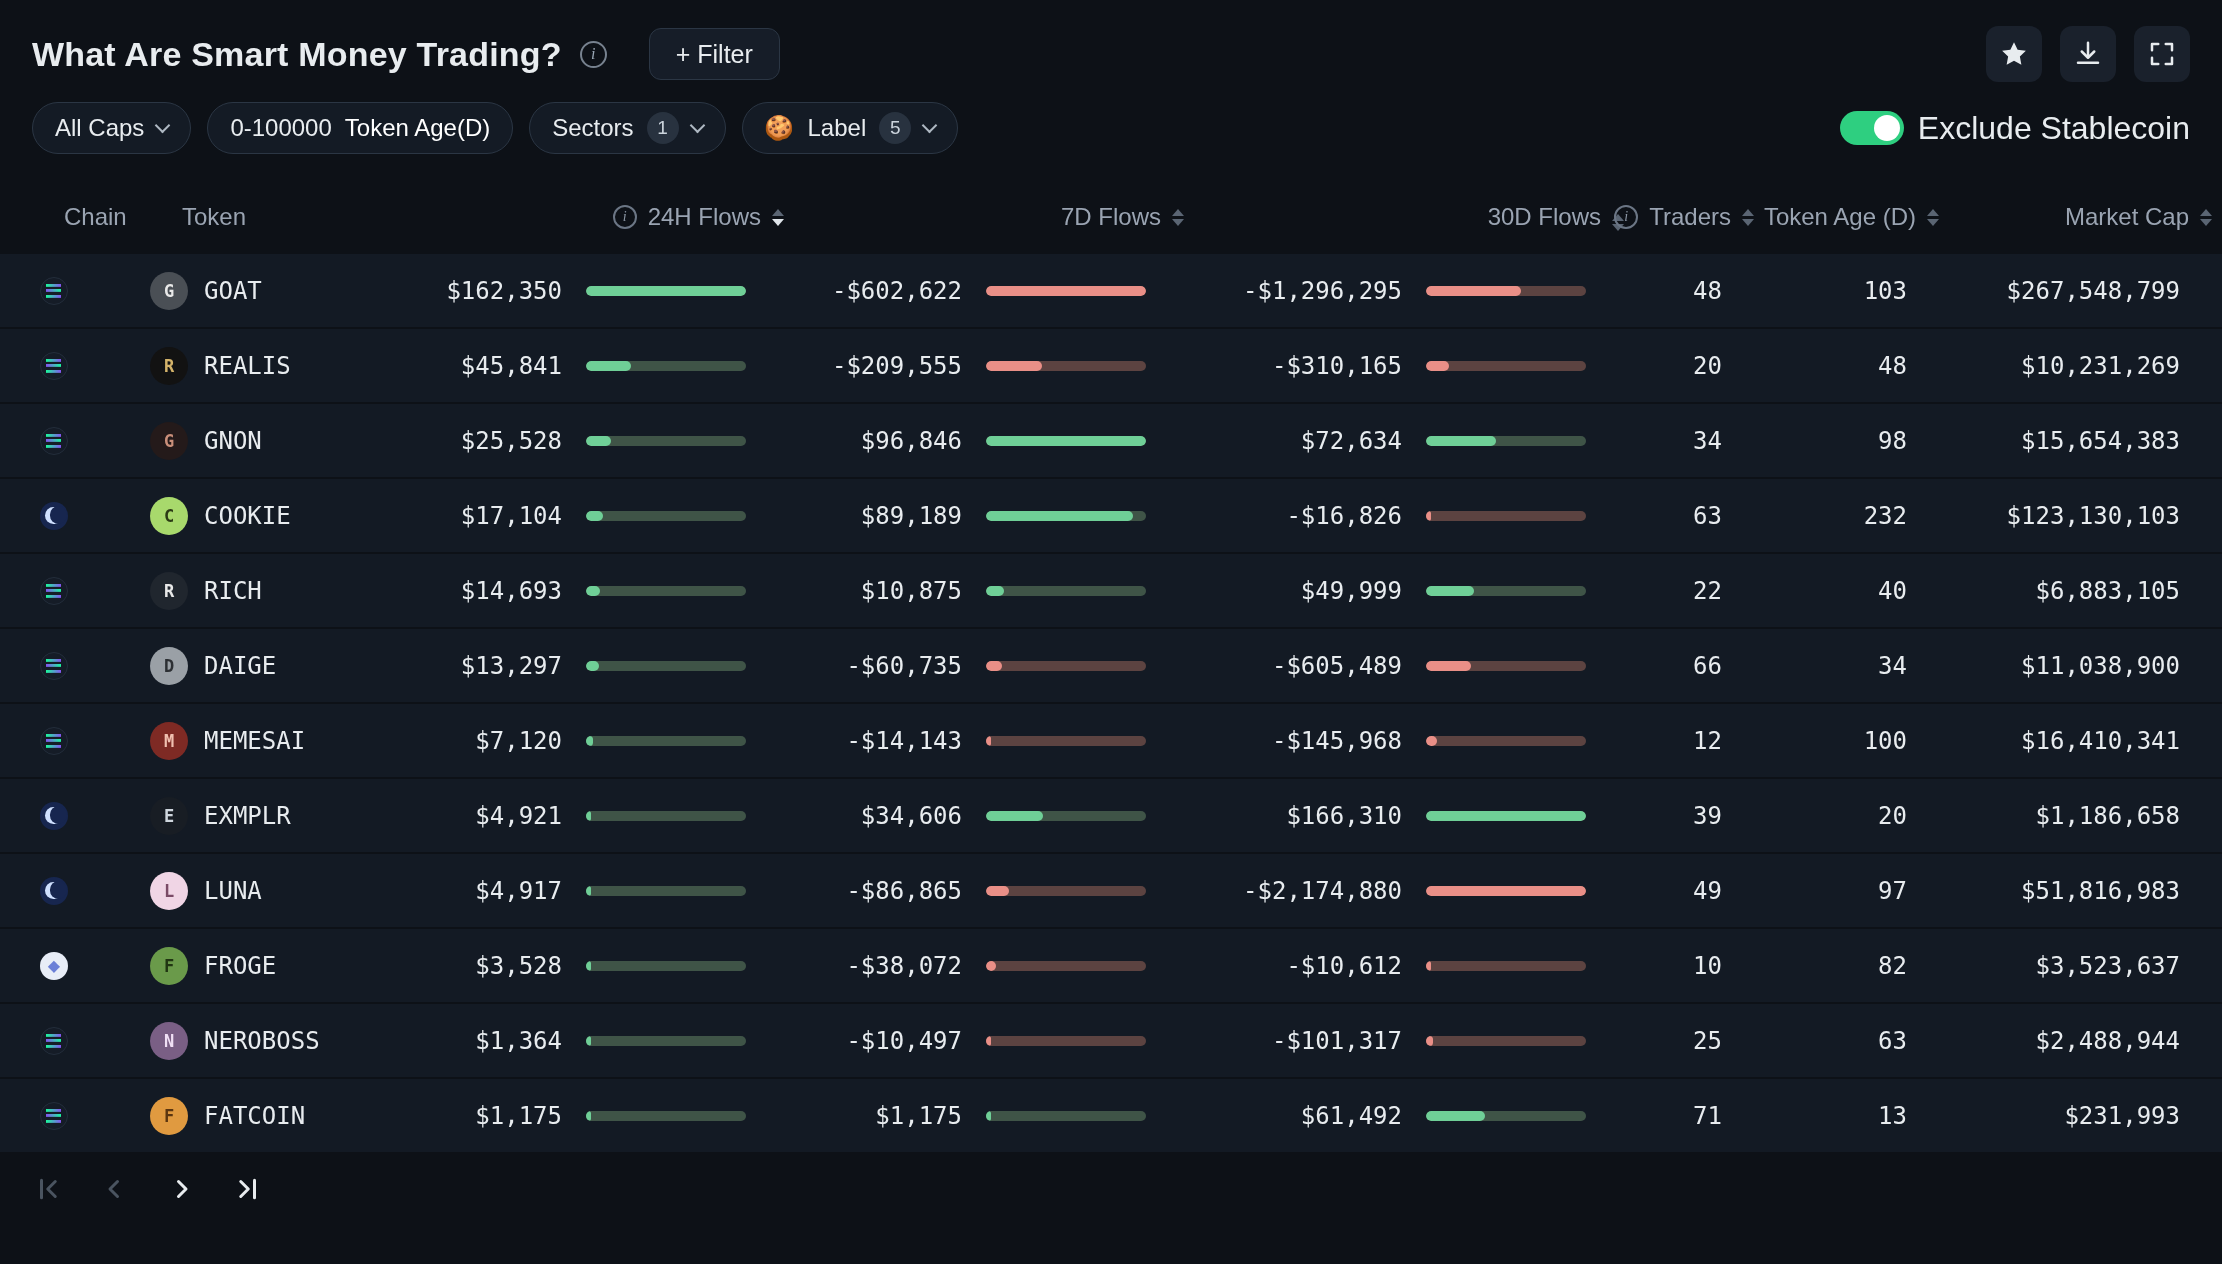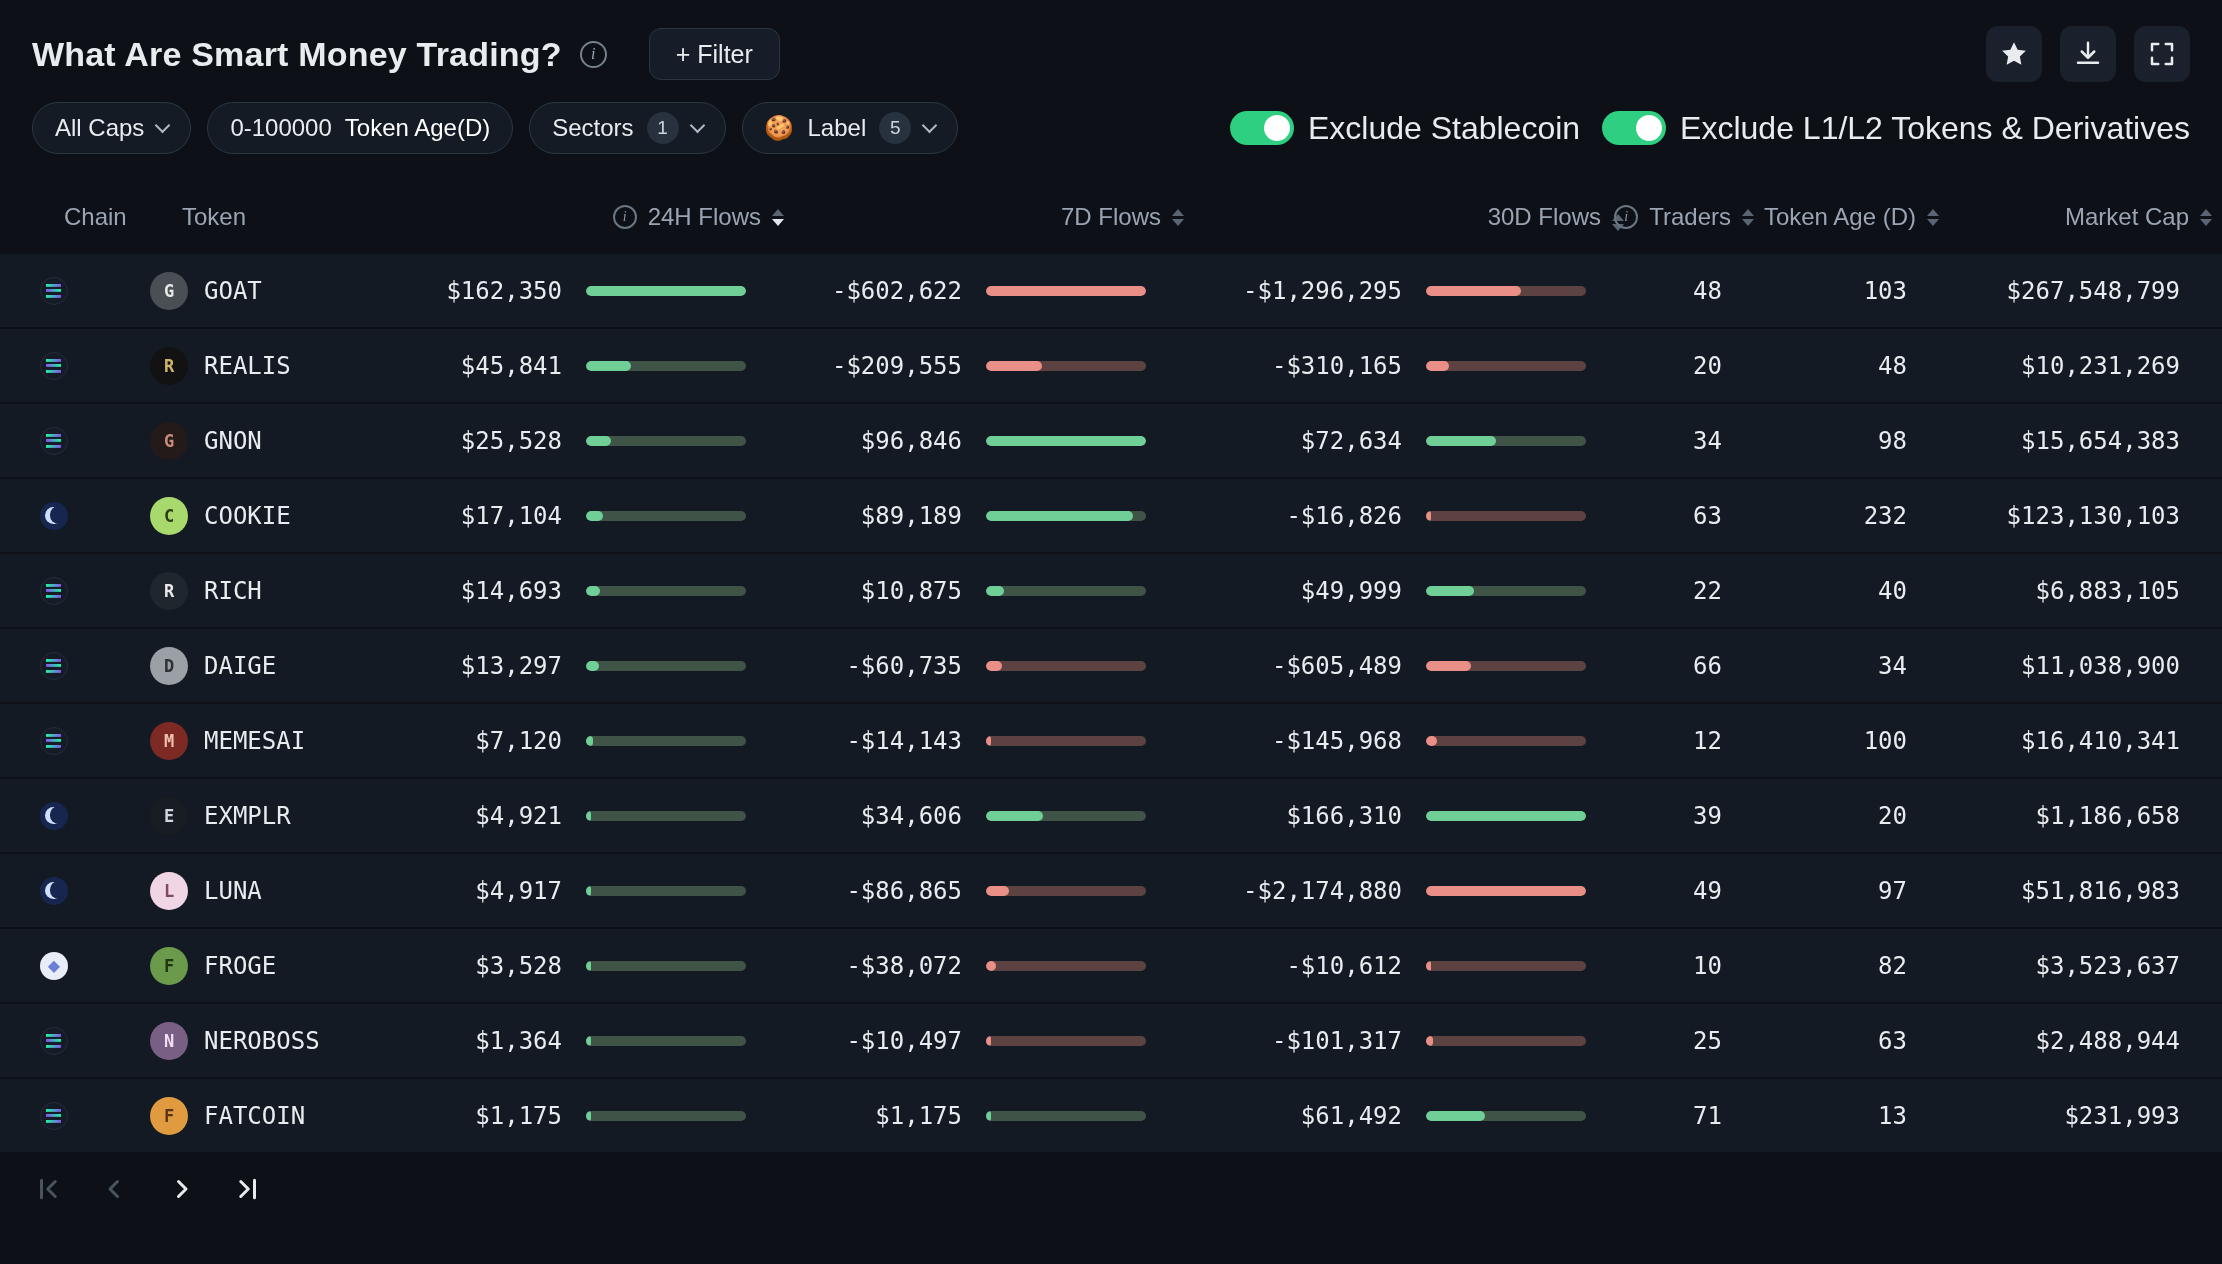--- a/index.html
+++ b/index.html
@@ -150,24 +150,20 @@
       <span>Label</span>
       <span class="badge">5</span>
       <span class="chev"></span>
     </div>
   </div>
   <div class="toggles">
     <div class="toggle-group">
       <span class="switch"></span>
       <span>Exclude Stablecoin</span>
     </div>
-    <div class="toggle-group">
-      <span class="switch"></span>
-      <span>Exclude L1/L2 Tokens &amp; Derivatives</span>
-    </div>
   </div>
 </div>
 
 <div class="table">
   <div class="thead">
     <div class="hcell">
       <span>Chain</span>
     </div>
     <div class="hcell" style="grid-column:2;padding-left:18px;">
       <span>Token</span>

